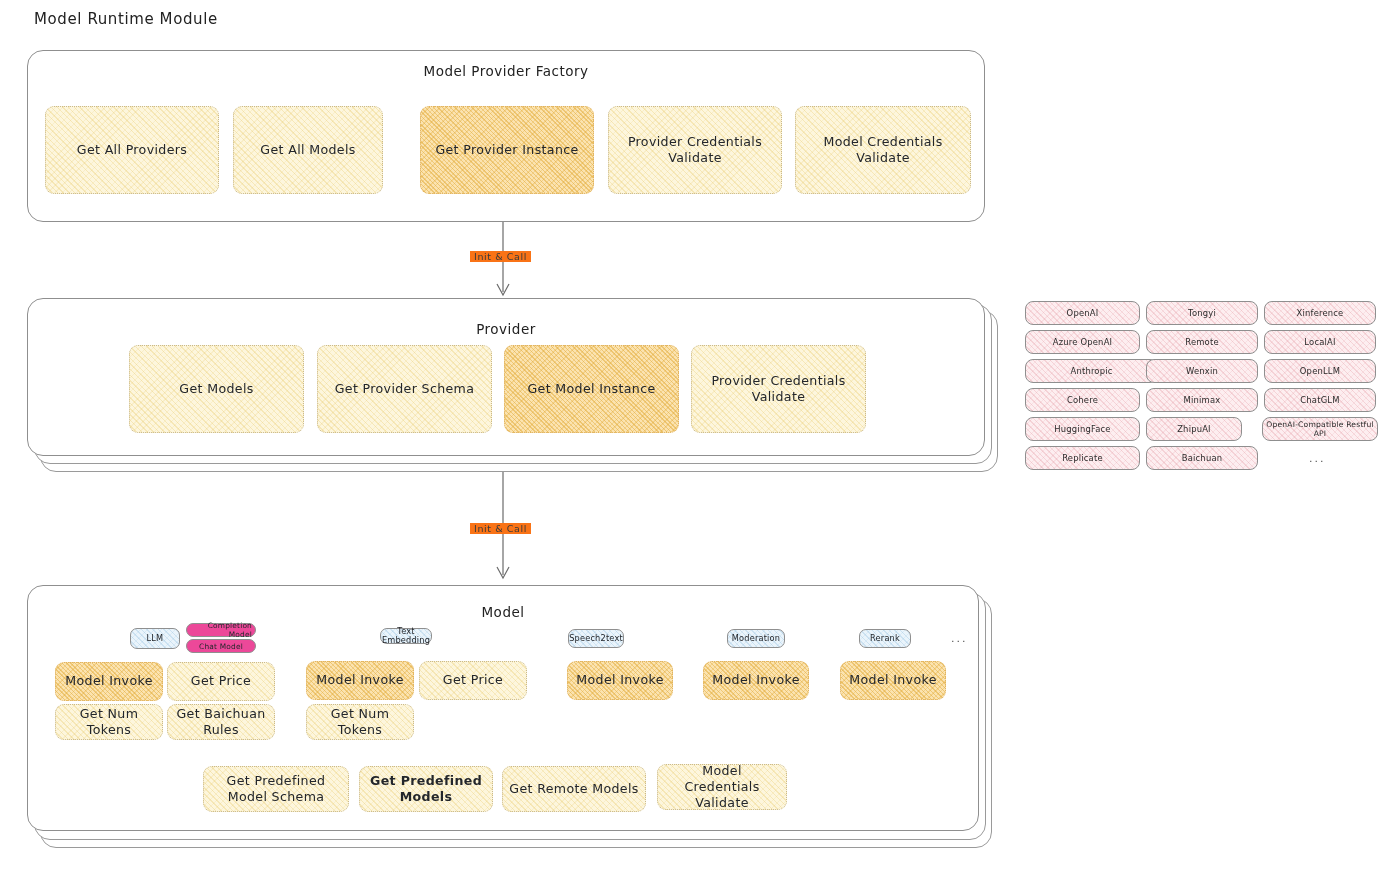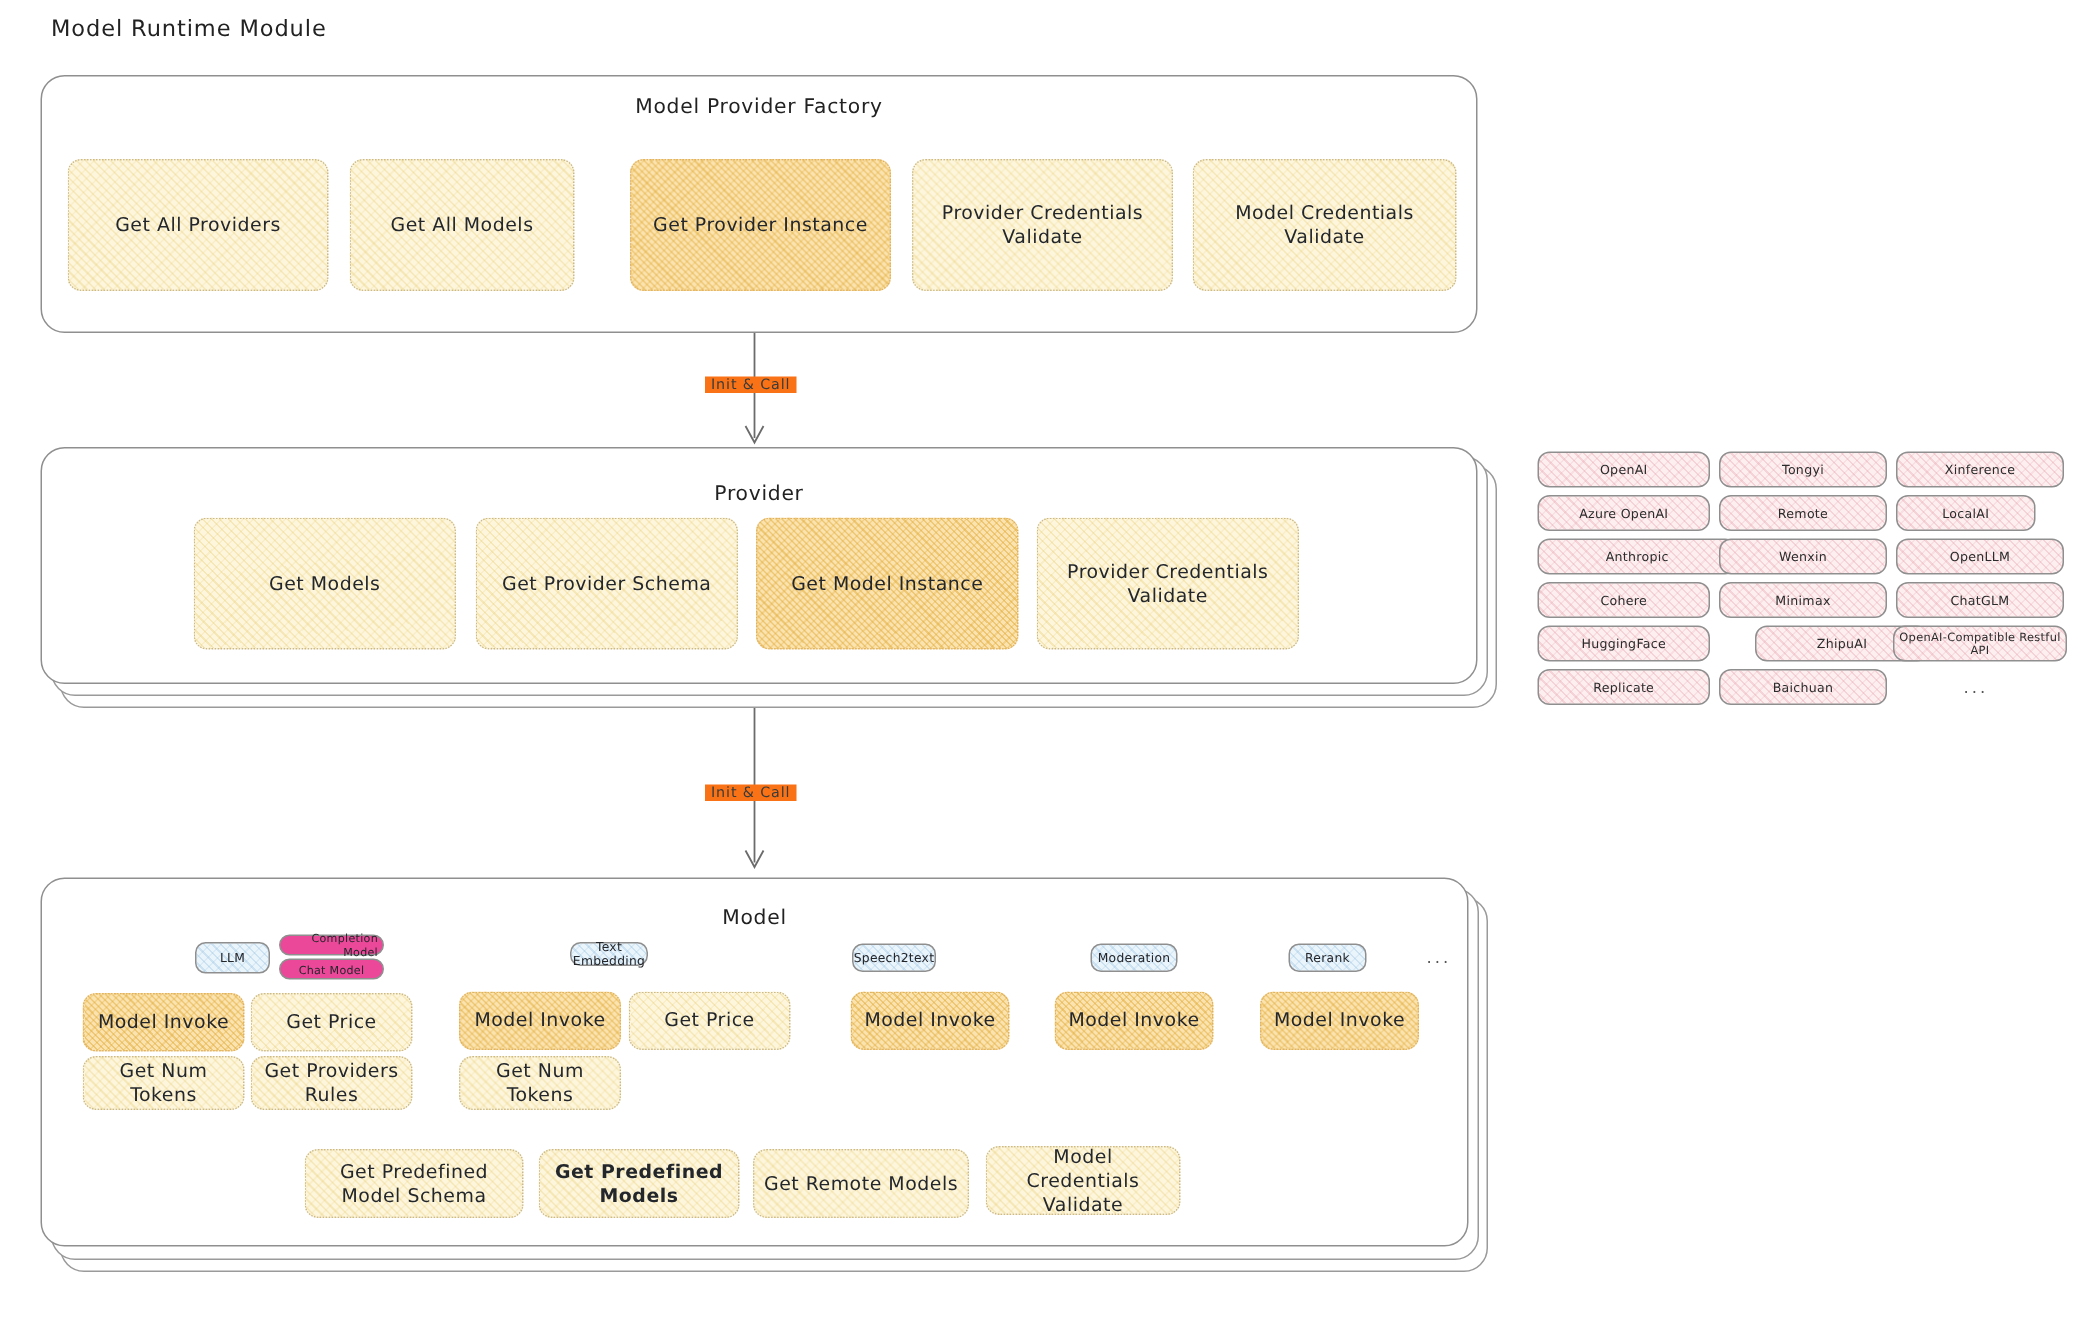--- a/index.html
+++ b/index.html
@@ -142,25 +142,25 @@
   <div class="chip-p hand" style="left:1025px;top:330px;width:115px;height:24px;">Azure OpenAI</div>
   <div class="chip-p hand" style="left:1025px;top:359px;width:133px;height:24px;">Anthropic</div>
   <div class="chip-p hand" style="left:1025px;top:388px;width:115px;height:24px;">Cohere</div>
   <div class="chip-p hand" style="left:1025px;top:417px;width:115px;height:24px;">HuggingFace</div>
   <div class="chip-p hand" style="left:1025px;top:446px;width:115px;height:24px;">Replicate</div>
 
   <div class="chip-p hand" style="left:1146px;top:301px;width:112px;height:24px;">Tongyi</div>
   <div class="chip-p hand" style="left:1146px;top:330px;width:112px;height:24px;">Remote</div>
   <div class="chip-p hand" style="left:1146px;top:359px;width:112px;height:24px;">Wenxin</div>
   <div class="chip-p hand" style="left:1146px;top:388px;width:112px;height:24px;">Minimax</div>
-  <div class="chip-p hand" style="left:1146px;top:417px;width:116px;height:24px;margin-left:24px;">ZhipuAI</div>
+  <div class="chip-p hand" style="left:1146px;top:417px;width:96px;height:24px;">ZhipuAI</div>
   <div class="chip-p hand" style="left:1146px;top:446px;width:112px;height:24px;">Baichuan</div>
 
   <div class="chip-p hand" style="left:1264px;top:301px;width:112px;height:24px;">Xinference</div>
-  <div class="chip-p hand" style="left:1264px;top:330px;width:93px;height:24px;">LocalAI</div>
+  <div class="chip-p hand" style="left:1264px;top:330px;width:112px;height:24px;">LocalAI</div>
   <div class="chip-p hand" style="left:1264px;top:359px;width:112px;height:24px;">OpenLLM</div>
   <div class="chip-p hand" style="left:1264px;top:388px;width:112px;height:24px;">ChatGLM</div>
   <div class="chip-p hand" style="left:1262px;top:417px;width:116px;height:24px;font-size:7.6px;">OpenAI-Compatible Restful API</div>
   <div class="chips-ellipsis hand" style="left:1309px;top:452px;">...</div>
 
   <svg class="arrow-svg" style="left:492px;top:472px;width:22px;height:112px;">
     <path d="M11,0 L11,103" stroke="#6b6b6b" stroke-width="1.2" fill="none"></path>
     <path d="M5,95 L11,106 L17,95" stroke="#6b6b6b" stroke-width="1.2" fill="none"></path>
   </svg>
   <div class="arrow-label hand" style="left:470px;top:523px;">Init &amp; Call</div>
@@ -177,21 +177,21 @@
 
   <div class="chip-b hand" style="left:380px;top:628px;width:52px;height:16px;">Text Embedding</div>
   <div class="chip-b hand" style="left:568px;top:629px;width:56px;height:19px;">Speech2text</div>
   <div class="chip-b hand" style="left:727px;top:629px;width:58px;height:19px;">Moderation</div>
   <div class="chip-b hand" style="left:859px;top:629px;width:52px;height:19px;">Rerank</div>
   <div class="sec-ellipsis hand" style="left:951px;top:632px;">...</div>
 
   <div class="node n-strong hand" style="left:55px;top:662px;width:108px;height:39px;">Model Invoke</div>
   <div class="node n-light hand" style="left:167px;top:662px;width:108px;height:39px;">Get Price</div>
   <div class="node n-light hand" style="left:55px;top:704px;width:108px;height:36px;">Get Num Tokens</div>
-  <div class="node n-light hand" style="left:167px;top:704px;width:108px;height:36px;">Get Providers Rules</div>
+  <div class="node n-light hand" style="left:167px;top:704px;width:108px;height:36px;">Get Baichuan Rules</div>
 
   <div class="node n-strong hand" style="left:306px;top:661px;width:108px;height:39px;">Model Invoke</div>
   <div class="node n-light hand" style="left:419px;top:661px;width:108px;height:39px;">Get Price</div>
   <div class="node n-light hand" style="left:306px;top:704px;width:108px;height:36px;">Get Num Tokens</div>
 
   <div class="node n-strong hand" style="left:567px;top:661px;width:106px;height:39px;">Model Invoke</div>
 
   <div class="node n-strong hand" style="left:703px;top:661px;width:106px;height:39px;">Model Invoke</div>
 
   <div class="node n-strong hand" style="left:840px;top:661px;width:106px;height:39px;">Model Invoke</div>

